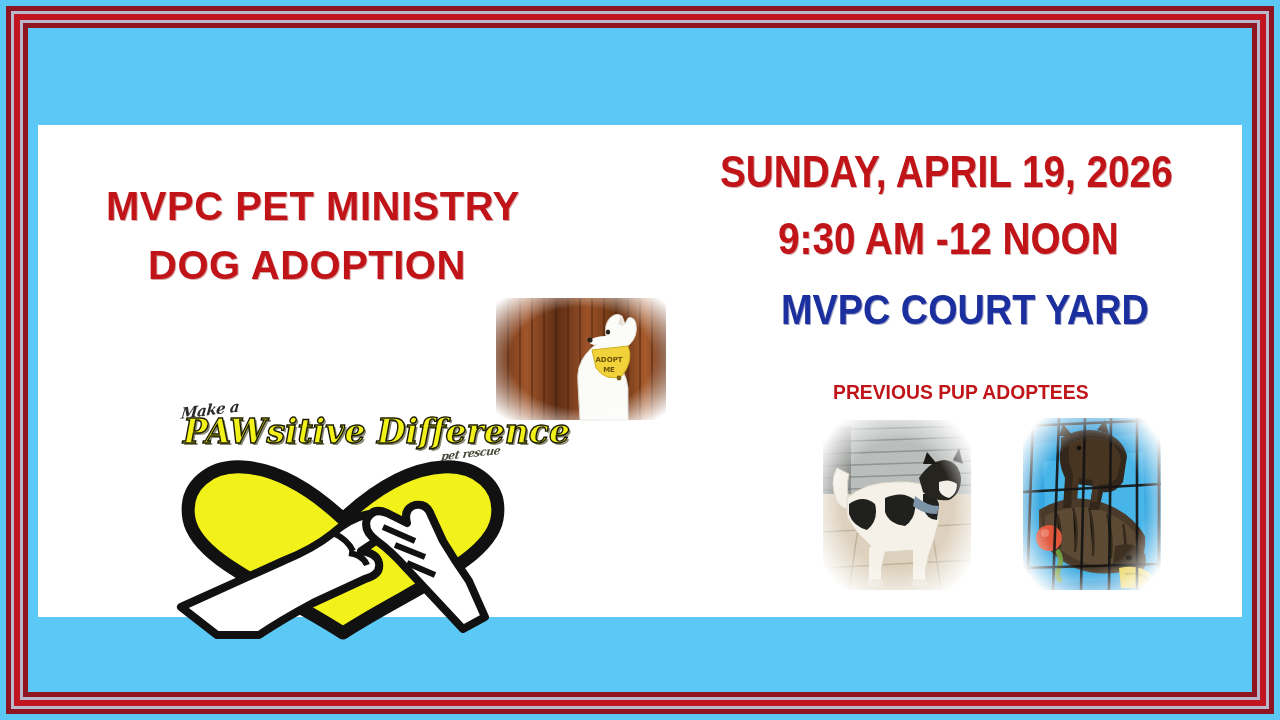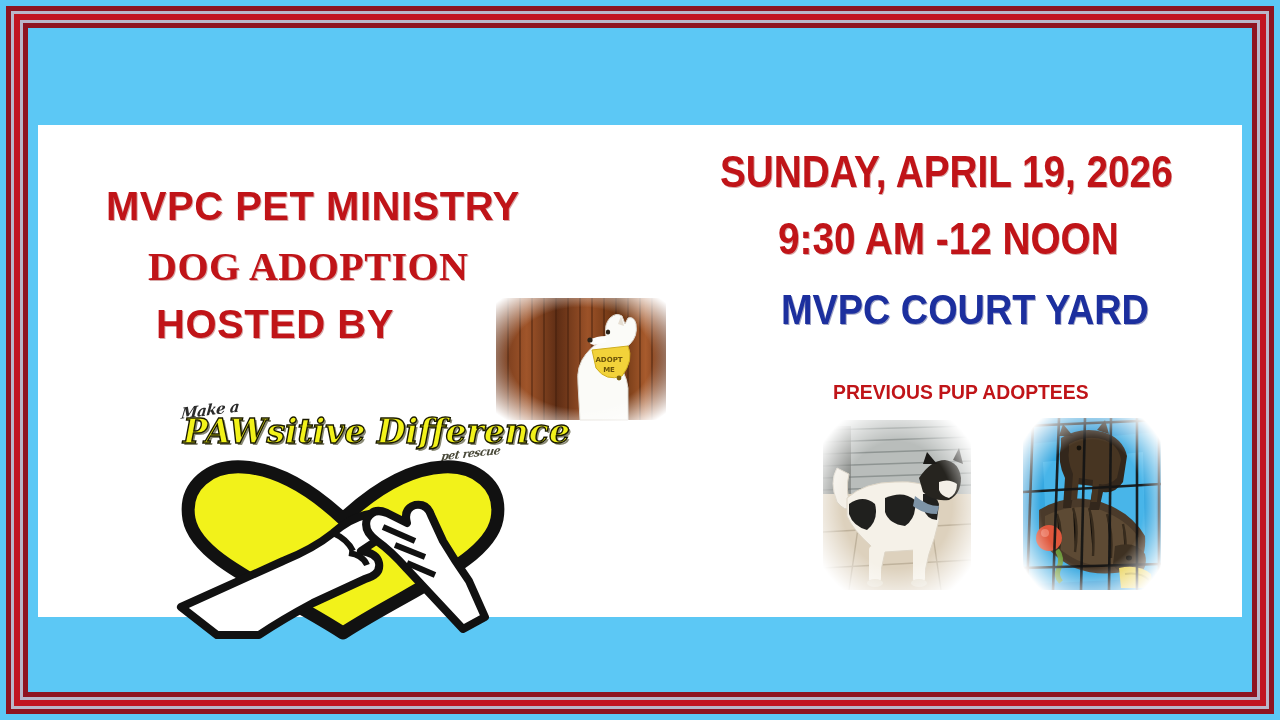--- a/index.html
+++ b/index.html
@@ -56,21 +56,21 @@
   .headline {
     position: absolute;
     color: #c01418;
     font-weight: bold;
     font-family: "Liberation Sans", sans-serif;
     letter-spacing: 0.5px;
     white-space: nowrap;
     text-shadow: 1px 1px 0 rgba(140,10,10,0.35);
   }
   .headline-1 { left: 68px;  top: 24px;  font-size: 40px; }
-  .headline-2 { left: 110px; top: 83px;  font-size: 40px; font-family: Liberation Serif, serif; }
+  .headline-2 { left: 110px; top: 83px;  font-size: 40px; }
   .headline-3 { left: 118px; top: 142px; font-size: 40px; }
 
   
   .photo-dog-bandana {
     position: absolute;
     left: 450px;
     top: 132px;
     width: 186px;
     height: 132px;
     overflow: hidden;
@@ -208,21 +208,20 @@
   <div class="frame-band band-3"></div>
   <div class="frame-band band-4"></div>
   <div class="frame-band band-5"></div>
 
   <div class="panel">
 
     <div class="left-col">
 
       <div class="headline headline-1">MVPC PET MINISTRY</div>
       <div class="headline headline-2">DOG ADOPTION</div>
-      <div class="headline headline-3">HOSTED BY</div>
 
       <div class="photo-dog-bandana">
         <svg class="photo-svg" viewBox="0 0 186 132" preserveAspectRatio="none">
           <defs>
             <linearGradient id="plank" x1="0" y1="0" x2="1" y2="0">
               <stop offset="0%" stop-color="#6b3418"></stop>
               <stop offset="18%" stop-color="#a0552a"></stop>
               <stop offset="36%" stop-color="#5e2d14"></stop>
               <stop offset="54%" stop-color="#9c5228"></stop>
               <stop offset="72%" stop-color="#64300f"></stop>

